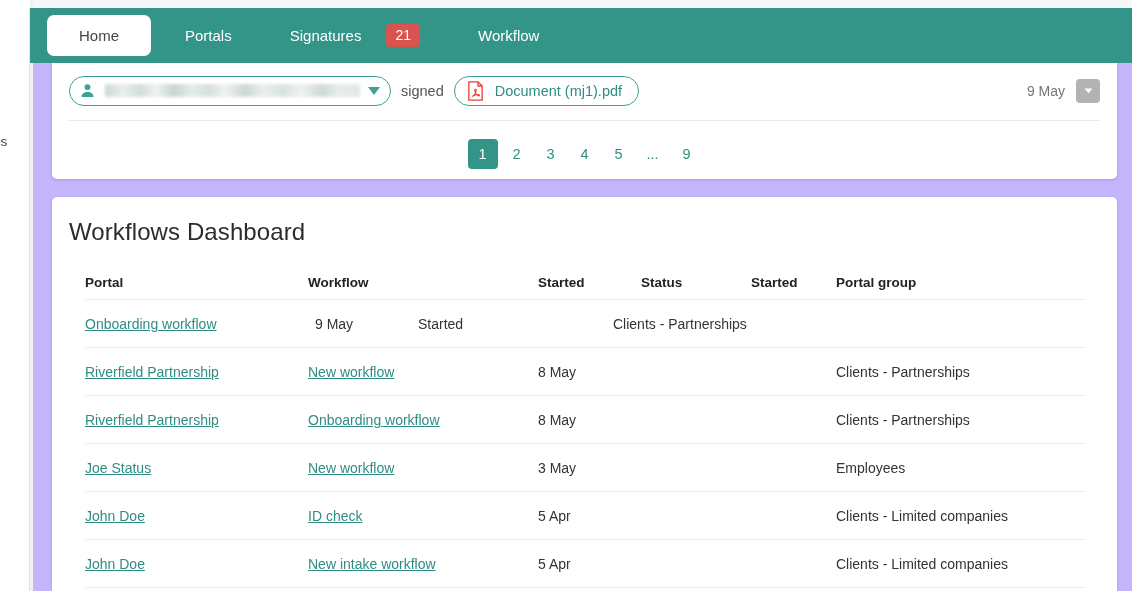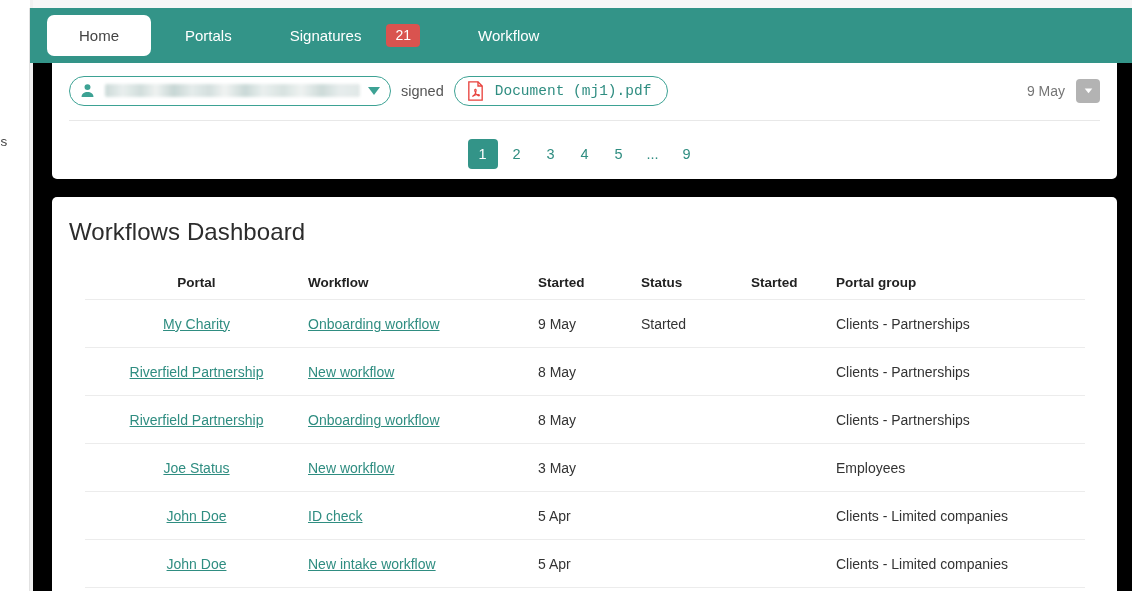--- a/index.html
+++ b/index.html
@@ -93,21 +93,21 @@
   }
   .nav-tab-gap-1 { margin-left: 13px; }
   .nav-tab-gap-2 { margin-left: 10px; }
 
   
   #content {
     position: absolute;
     left: 33px; top: 63px;
     width: 1099px;
     height: 528px;
-    background: #000000;
+    background: #c4b5fd;
     z-index: 2;
   }
 
   .card {
     position: absolute;
     background: #ffffff;
     border-radius: 5px;
     box-shadow: 0 1px 3px rgba(0,0,0,0.14);
   }
 
@@ -173,21 +173,20 @@
 
   .doc-pill {
     display: flex;
     align-items: center;
     height: 30px;
     border: 1px solid #3da294;
     border-radius: 16px;
     padding: 0 16px 0 12px;
     background: #fff;
     cursor: pointer;
-    font-family: Liberation Mono, monospace;
   }
   .pdf-icon { width: 17px; height: 20px; flex: 0 0 auto; }
   .doc-name {
     font-size: 14.5px;
     color: #2f8d81;
     margin-left: 11px;
     white-space: nowrap;
   }
 
   #signature-right {
@@ -291,21 +290,21 @@
     font-size: 13.5px;
     font-weight: bold;
     color: #222;
   }
   .cell {
     font-size: 14px;
     color: #333;
     white-space: nowrap;
     overflow: hidden;
   }
-  .c-portal     { width: 223px; text-align: center; }
+  .c-portal     { width: 223px; }
   .c-workflow   { width: 230px; }
   .c-started    { width: 103px; }
   .c-status     { width: 110px; }
   .c-updated    { width: 85px; }
   .c-group      { width: 243px; }
 
   .wf-link {
     color: #2f8d81;
     text-decoration: underline;
     cursor: pointer;
@@ -400,21 +399,20 @@
       <div class="wf-row wf-head">
         <div class="cell c-portal">Portal</div>
         <div class="cell c-workflow">Workflow</div>
         <div class="cell c-started">Started</div>
         <div class="cell c-status">Status</div>
         <div class="cell c-updated">Started</div>
         <div class="cell c-group">Portal group</div>
       </div>
 
       <div class="wf-row">
-        <div class="cell c-portal"><span class="wf-link">My Charity</span></div>
         <div class="cell c-workflow"><span class="wf-link">Onboarding workflow</span></div>
         <div class="cell c-started">9 May</div>
         <div class="cell c-status">Started</div>
         <div class="cell c-updated"></div>
         <div class="cell c-group">Clients - Partnerships</div>
       </div>
 
       <div class="wf-row">
         <div class="cell c-portal"><span class="wf-link">Riverfield Partnership</span></div>
         <div class="cell c-workflow"><span class="wf-link">New workflow</span></div>

